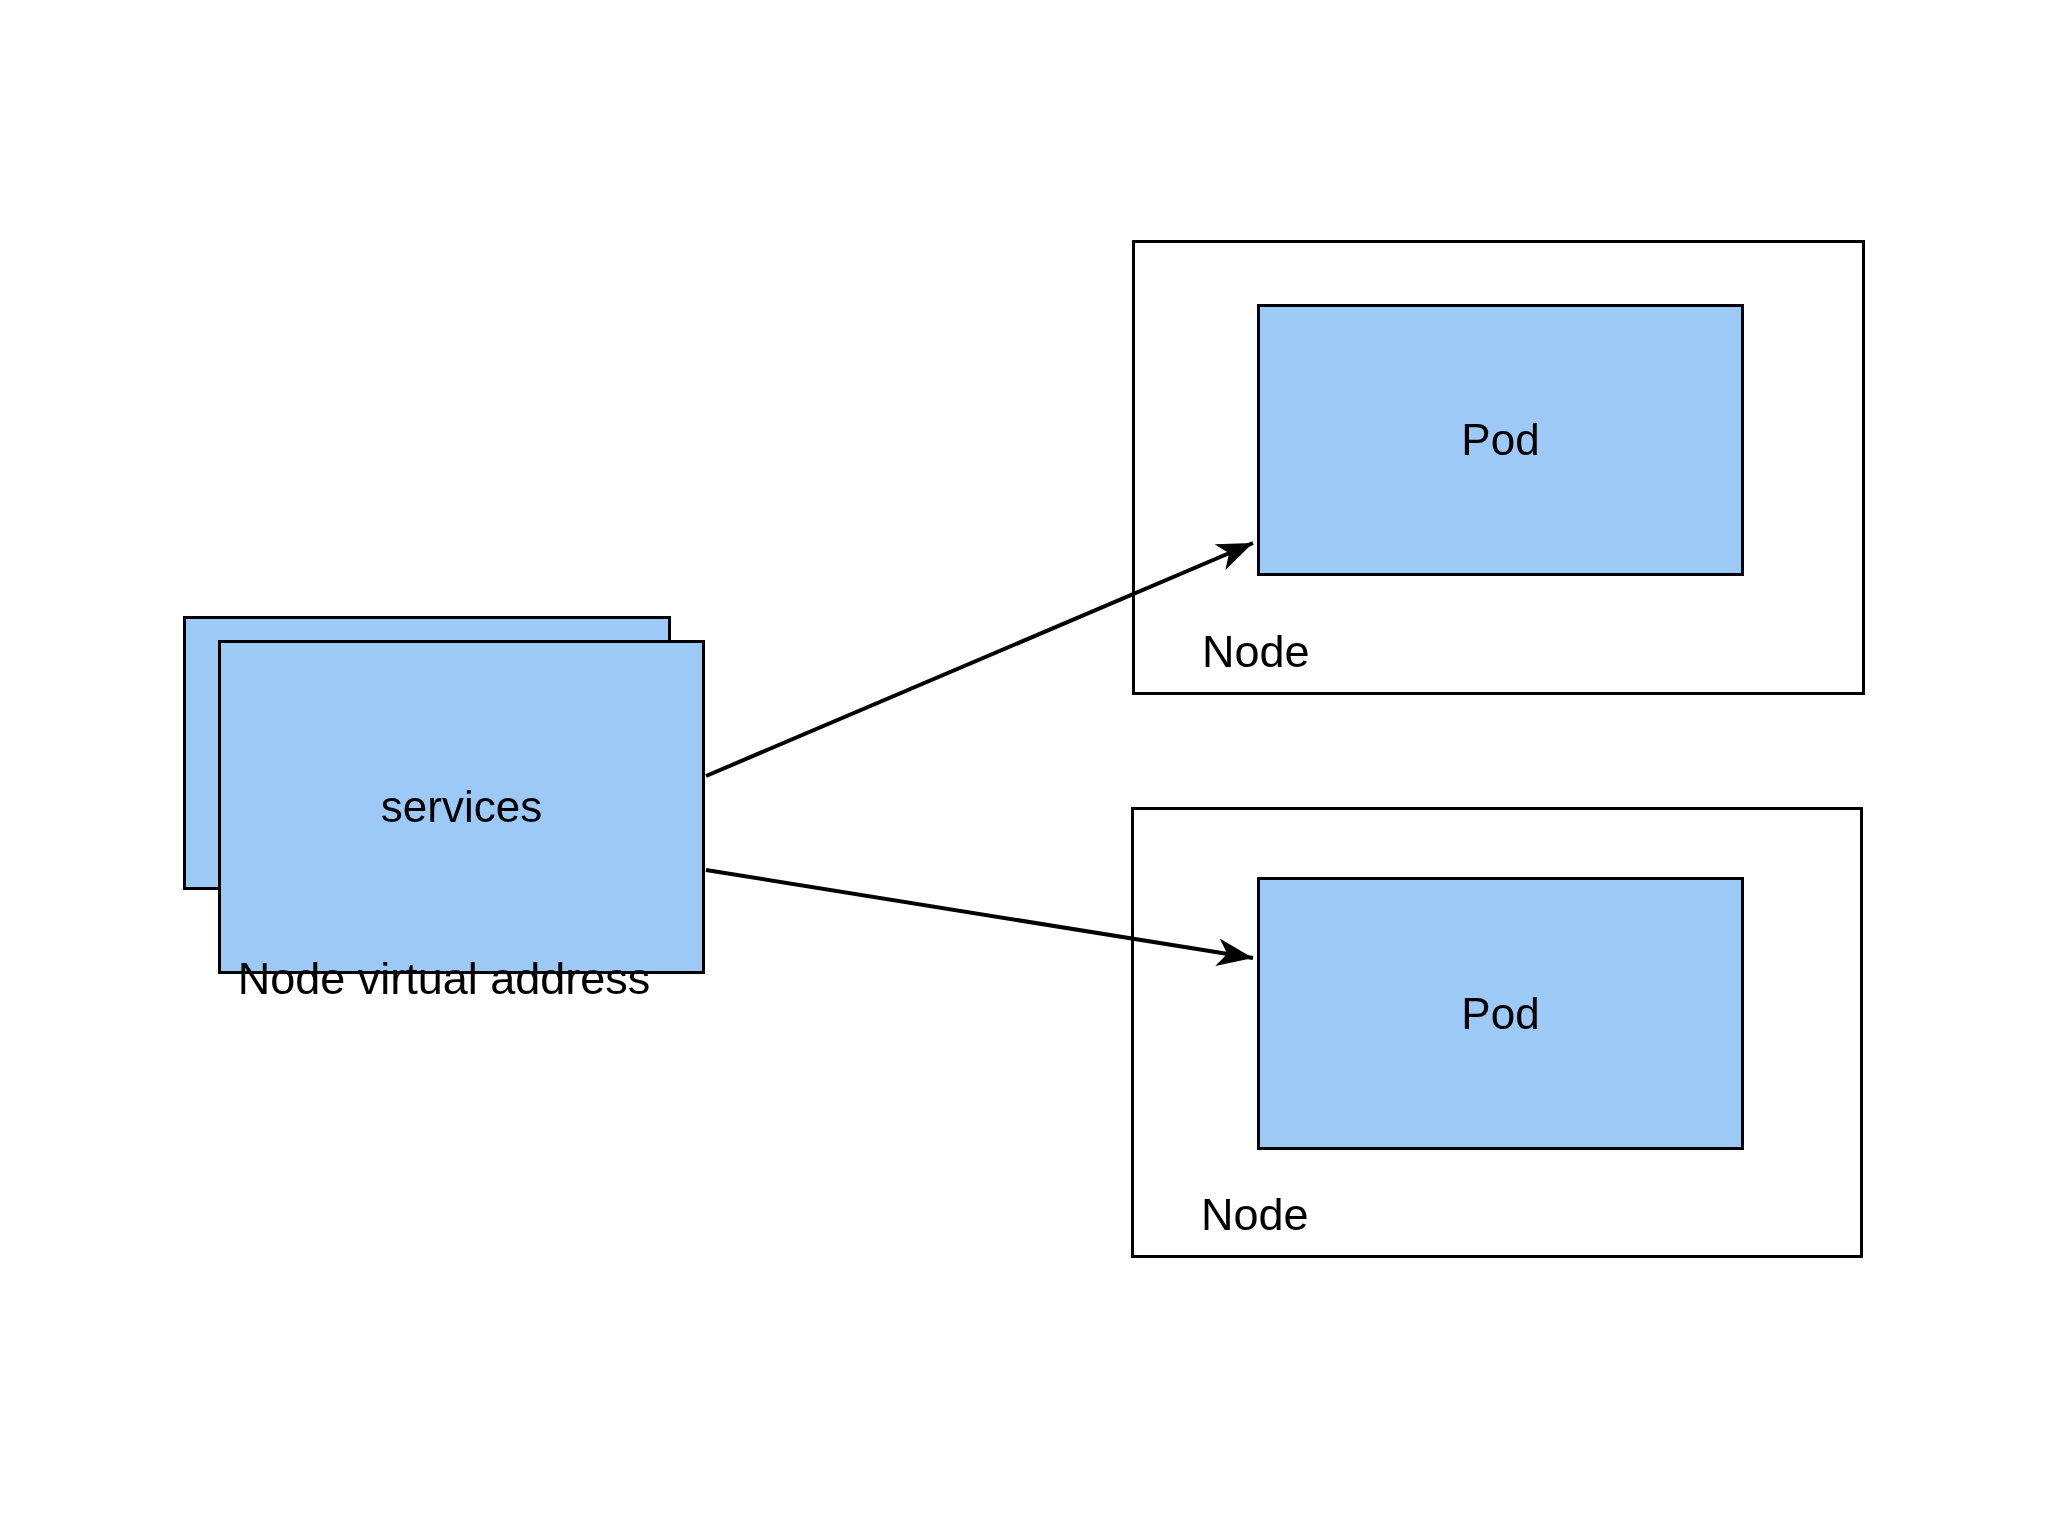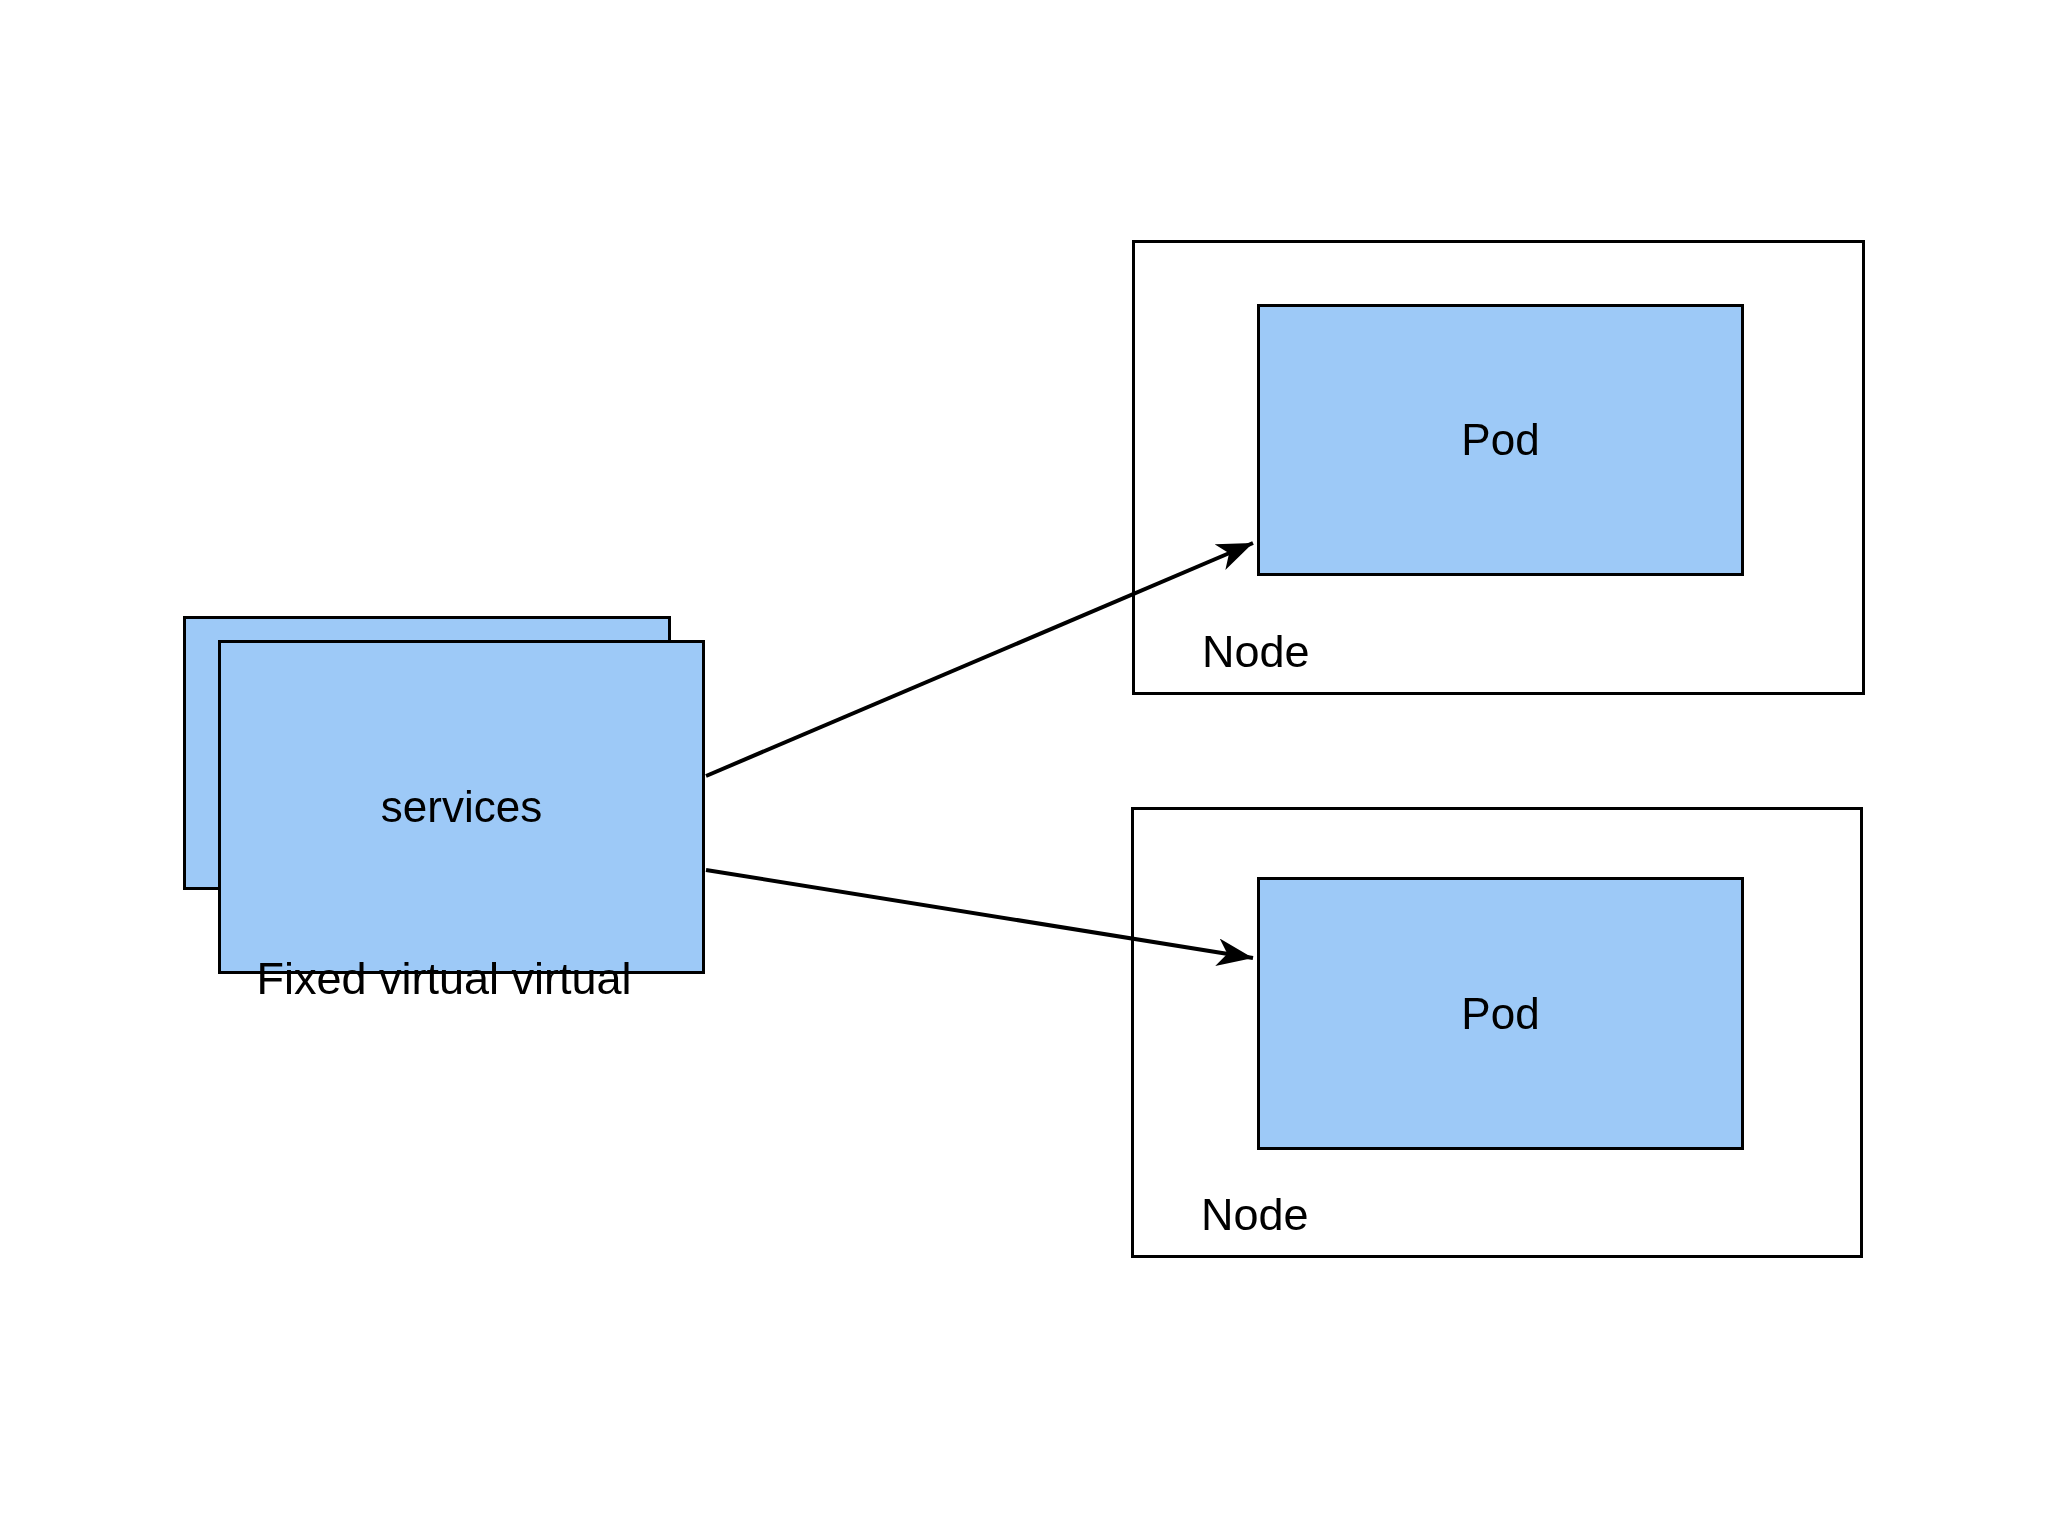--- a/index.html
+++ b/index.html
@@ -85,21 +85,21 @@
 
 <div class="diagram">
 
   <div class="box blue svc-back"></div>
 
   <div class="box blue svc-front">
     <span>services</span>
   </div>
 
   <div class="caption">
-    <div>Fixed virtual virtual</div>
+    <div>Node virtual address</div>
   </div>
 
   <div class="box white node node-1">
     <div class="pod pod-1">
       <span>Pod</span>
     </div>
     <span class="node-label">Node</span>
   </div>
 
   <div class="box white node node-2">

